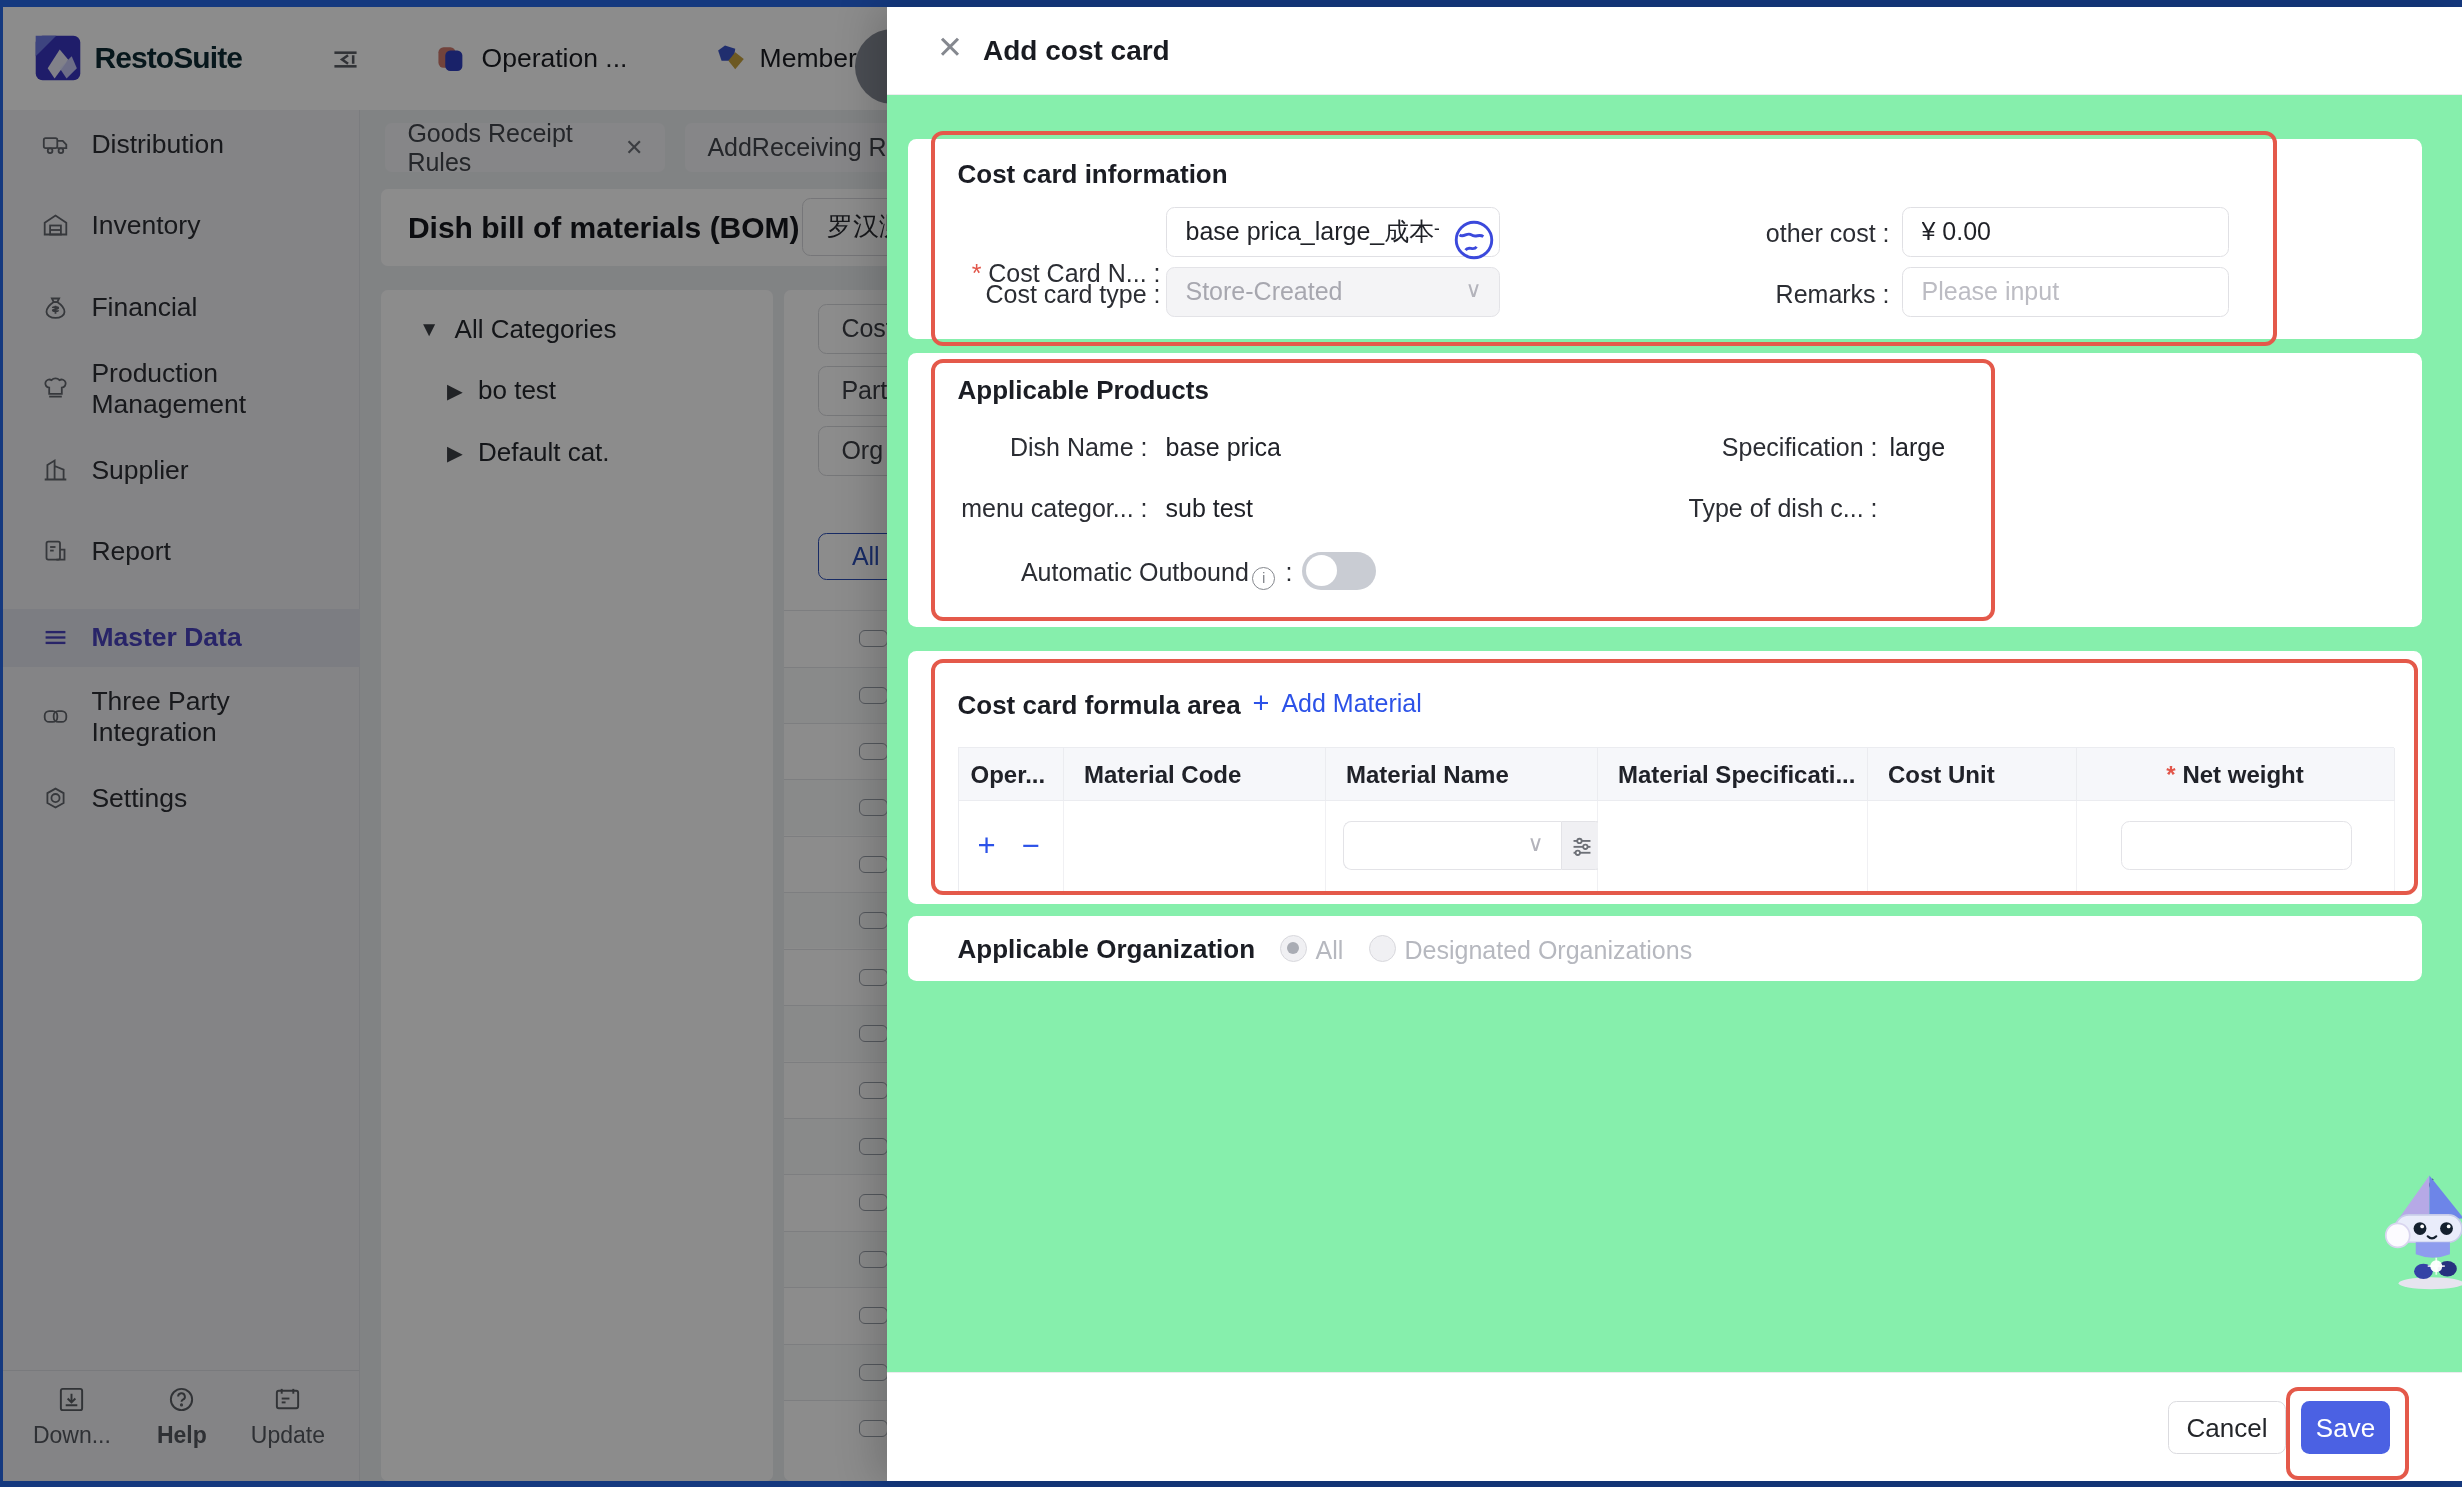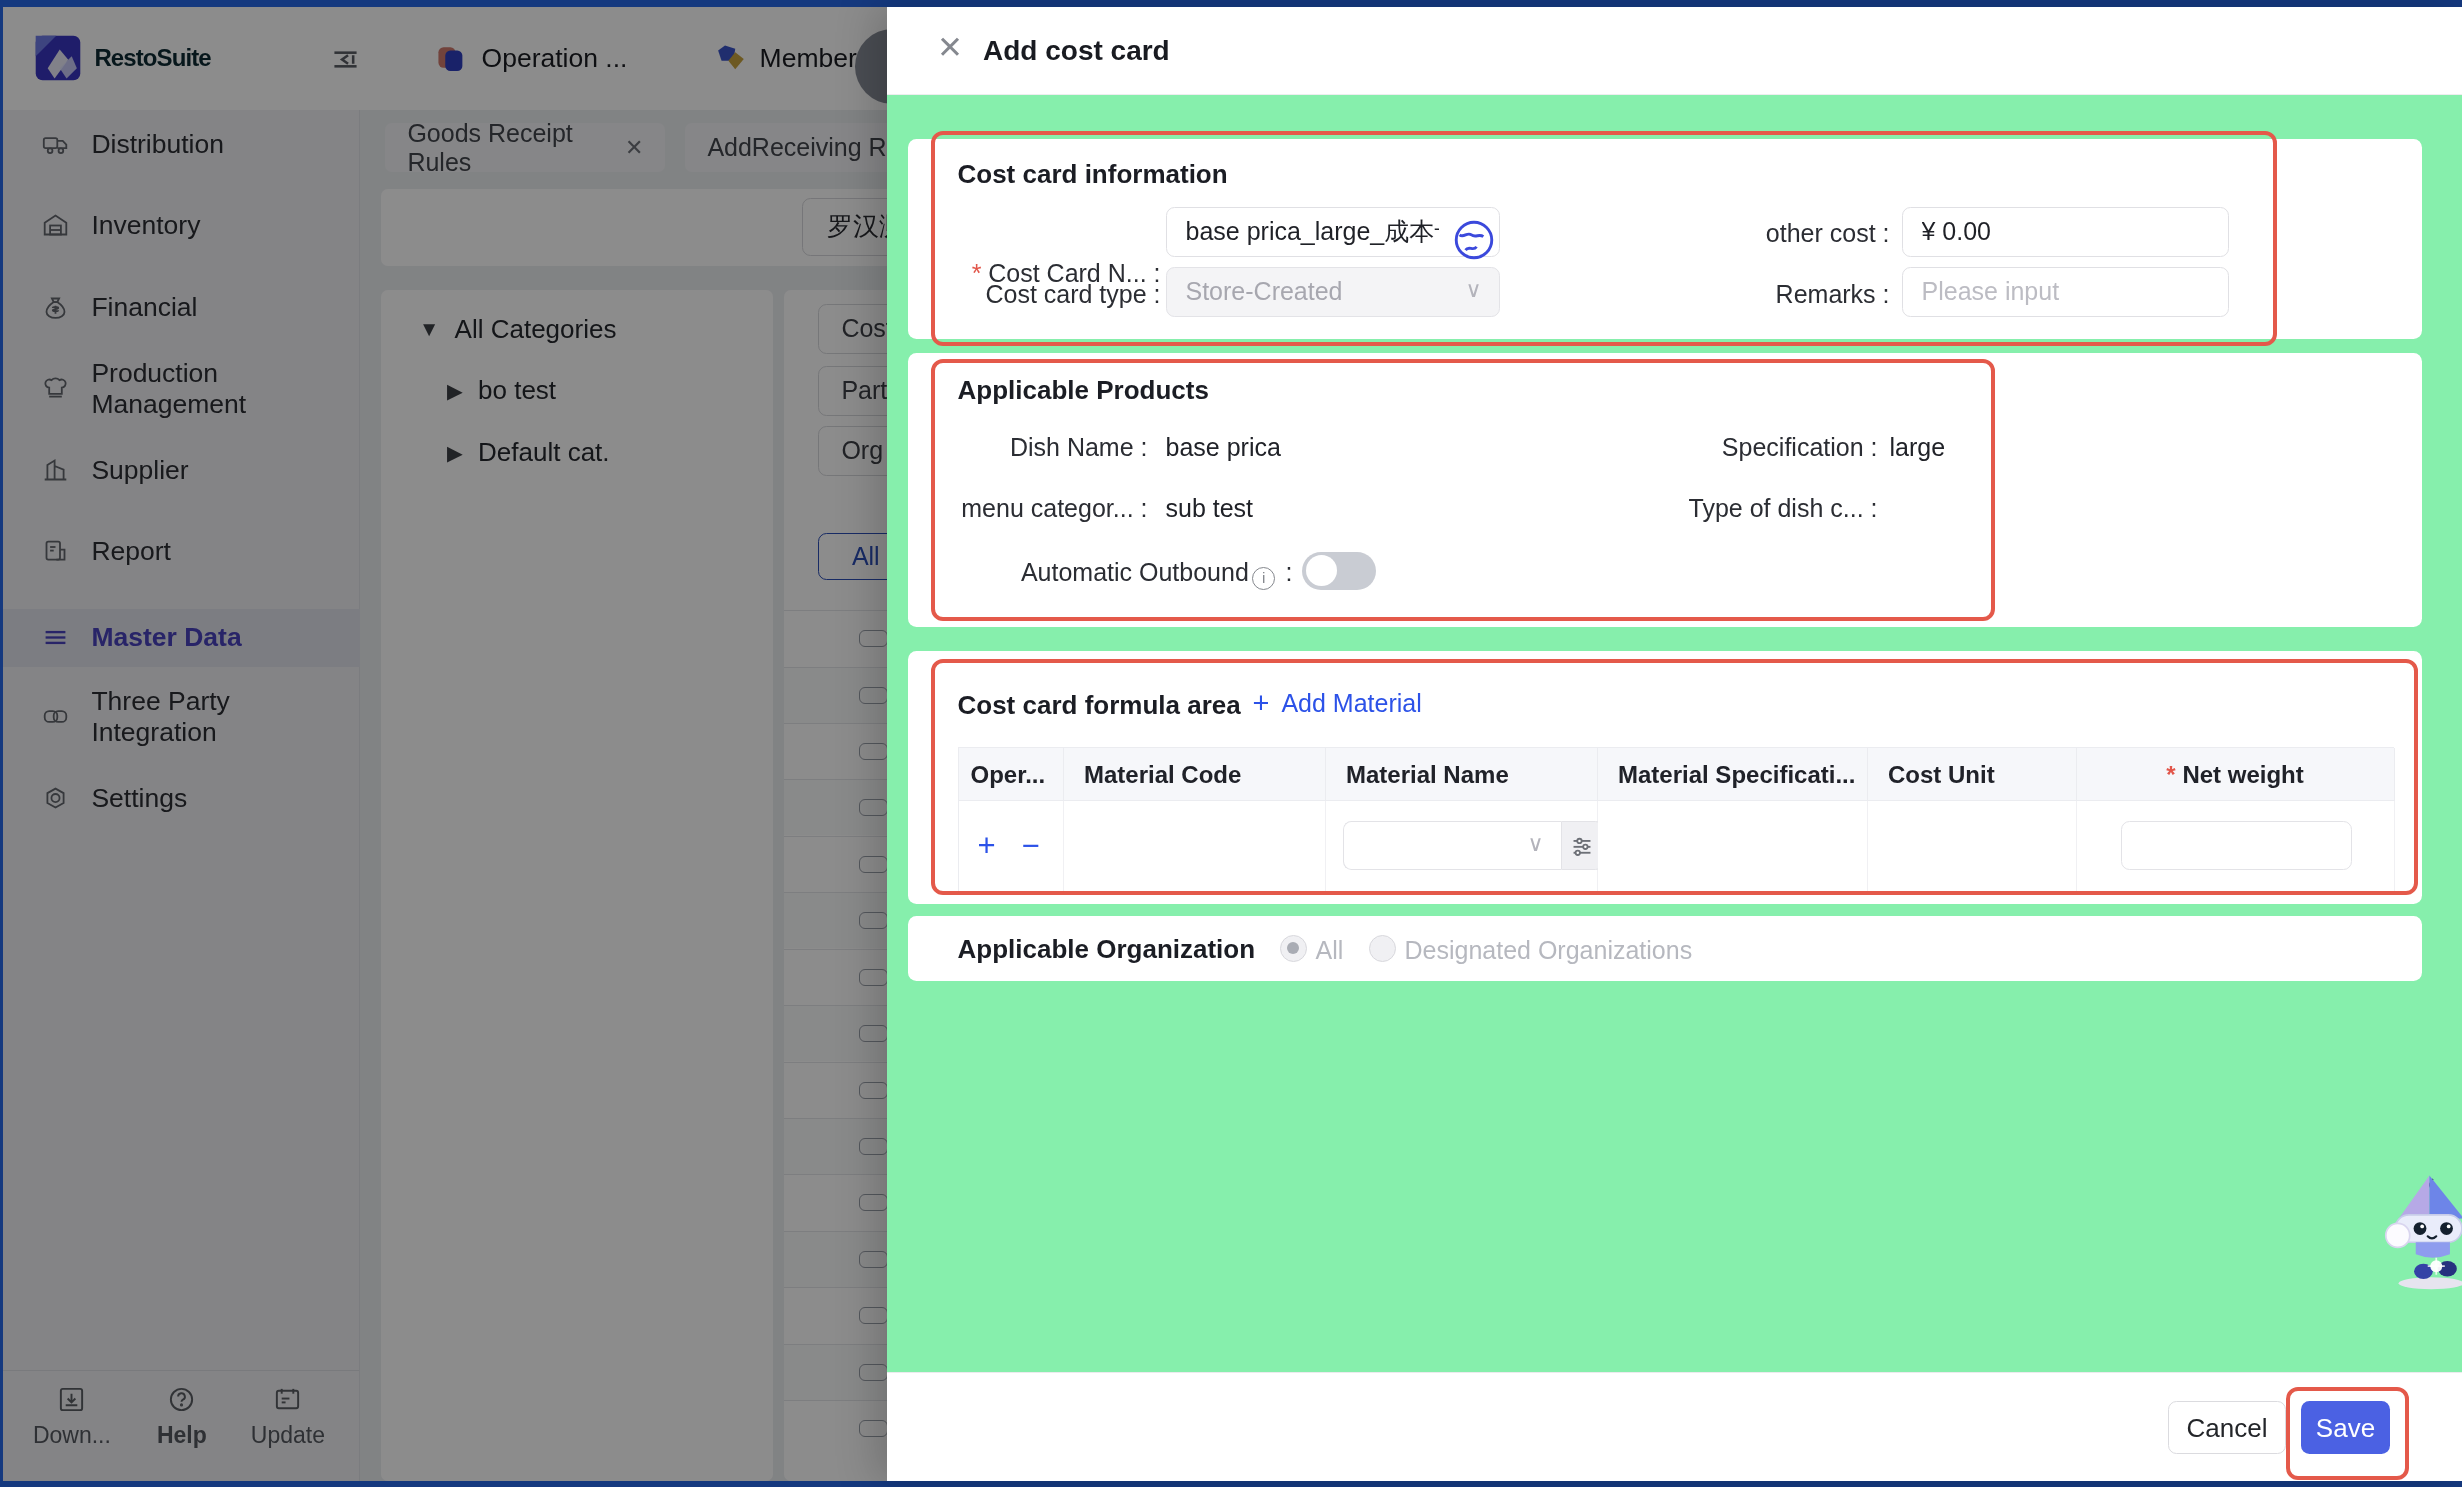--- a/index.html
+++ b/index.html
@@ -5,21 +5,21 @@
   html,body{margin:0;padding:0;width:2462px;height:1488px;overflow:hidden;
     font-family:"Liberation Sans",sans-serif;background:#15397f;position:relative;}
   *{box-sizing:border-box;}
 
   
   .app{position:absolute;top:6.8px;left:3.4px;right:0;bottom:6.8px;background:#eceef1;overflow:hidden;}
 
   
   .app-header{position:absolute;top:0;left:0;right:0;height:103px;background:#ffffff;}
   .logo-box{position:absolute;left:31px;top:27px;width:48px;height:48px;}
-  .brand{position:absolute;left:91px;top:27px;height:48px;line-height:48px;font-size:24px;font-weight:800;color:#0e2b33;letter-spacing:-0.9px;}
+  .brand{position:absolute;left:91px;top:27px;height:48px;line-height:48px;font-size:30px;font-weight:800;color:#0e2b33;letter-spacing:-0.9px;}
   .collapse{position:absolute;left:328px;top:38px;width:29px;height:29px;}
   .nav-item{position:absolute;top:31px;height:41px;display:flex;align-items:center;gap:13.7px;font-size:26.5px;color:#1a1c22;}
   .nav-op{left:432px;} .nav-mem{left:710px;}
   .avatar{position:absolute;left:852px;top:22px;width:75px;height:75px;border-radius:50%;background:#888d98;}
 
   
   .sidebar{position:absolute;top:103px;left:0;width:357px;bottom:0;background:#f0f1f4;border-right:0.9px solid #e1e2e7;}
   .side-item{position:absolute;left:0;width:357px;height:62px;display:flex;align-items:center;gap:22px;padding-left:39px;font-size:26.5px;color:#2c2e34;}
   .side-item svg{flex:0 0 auto;}
   .side-item.active{background:#e2e3ed;color:#4a43bd;font-weight:700;}
@@ -231,20 +231,21 @@
   <div class="content">
     <div class="tab-chip" style="left:25px;width:280px;">
       <span>Goods Receipt Rules</span>
       <span class="tab-x">✕</span>
     </div>
     <div class="tab-chip" style="left:325px;width:282px;">
       <span>AddReceiving Ru</span>
     </div>
 
     <div class="page-card">
+      <div class="page-title">Dish bill of materials (BOM)</div>
       <div class="store-chip">罗汉测</div>
     </div>
 
     <div class="left-panel">
       <div class="tree-row" style="left:38px;top:20.5px;">
         <span class="caret">▼</span>
         <span>All Categories</span>
       </div>
       <div class="tree-row" style="left:66px;top:82px;">
         <span class="caret">▶</span>

